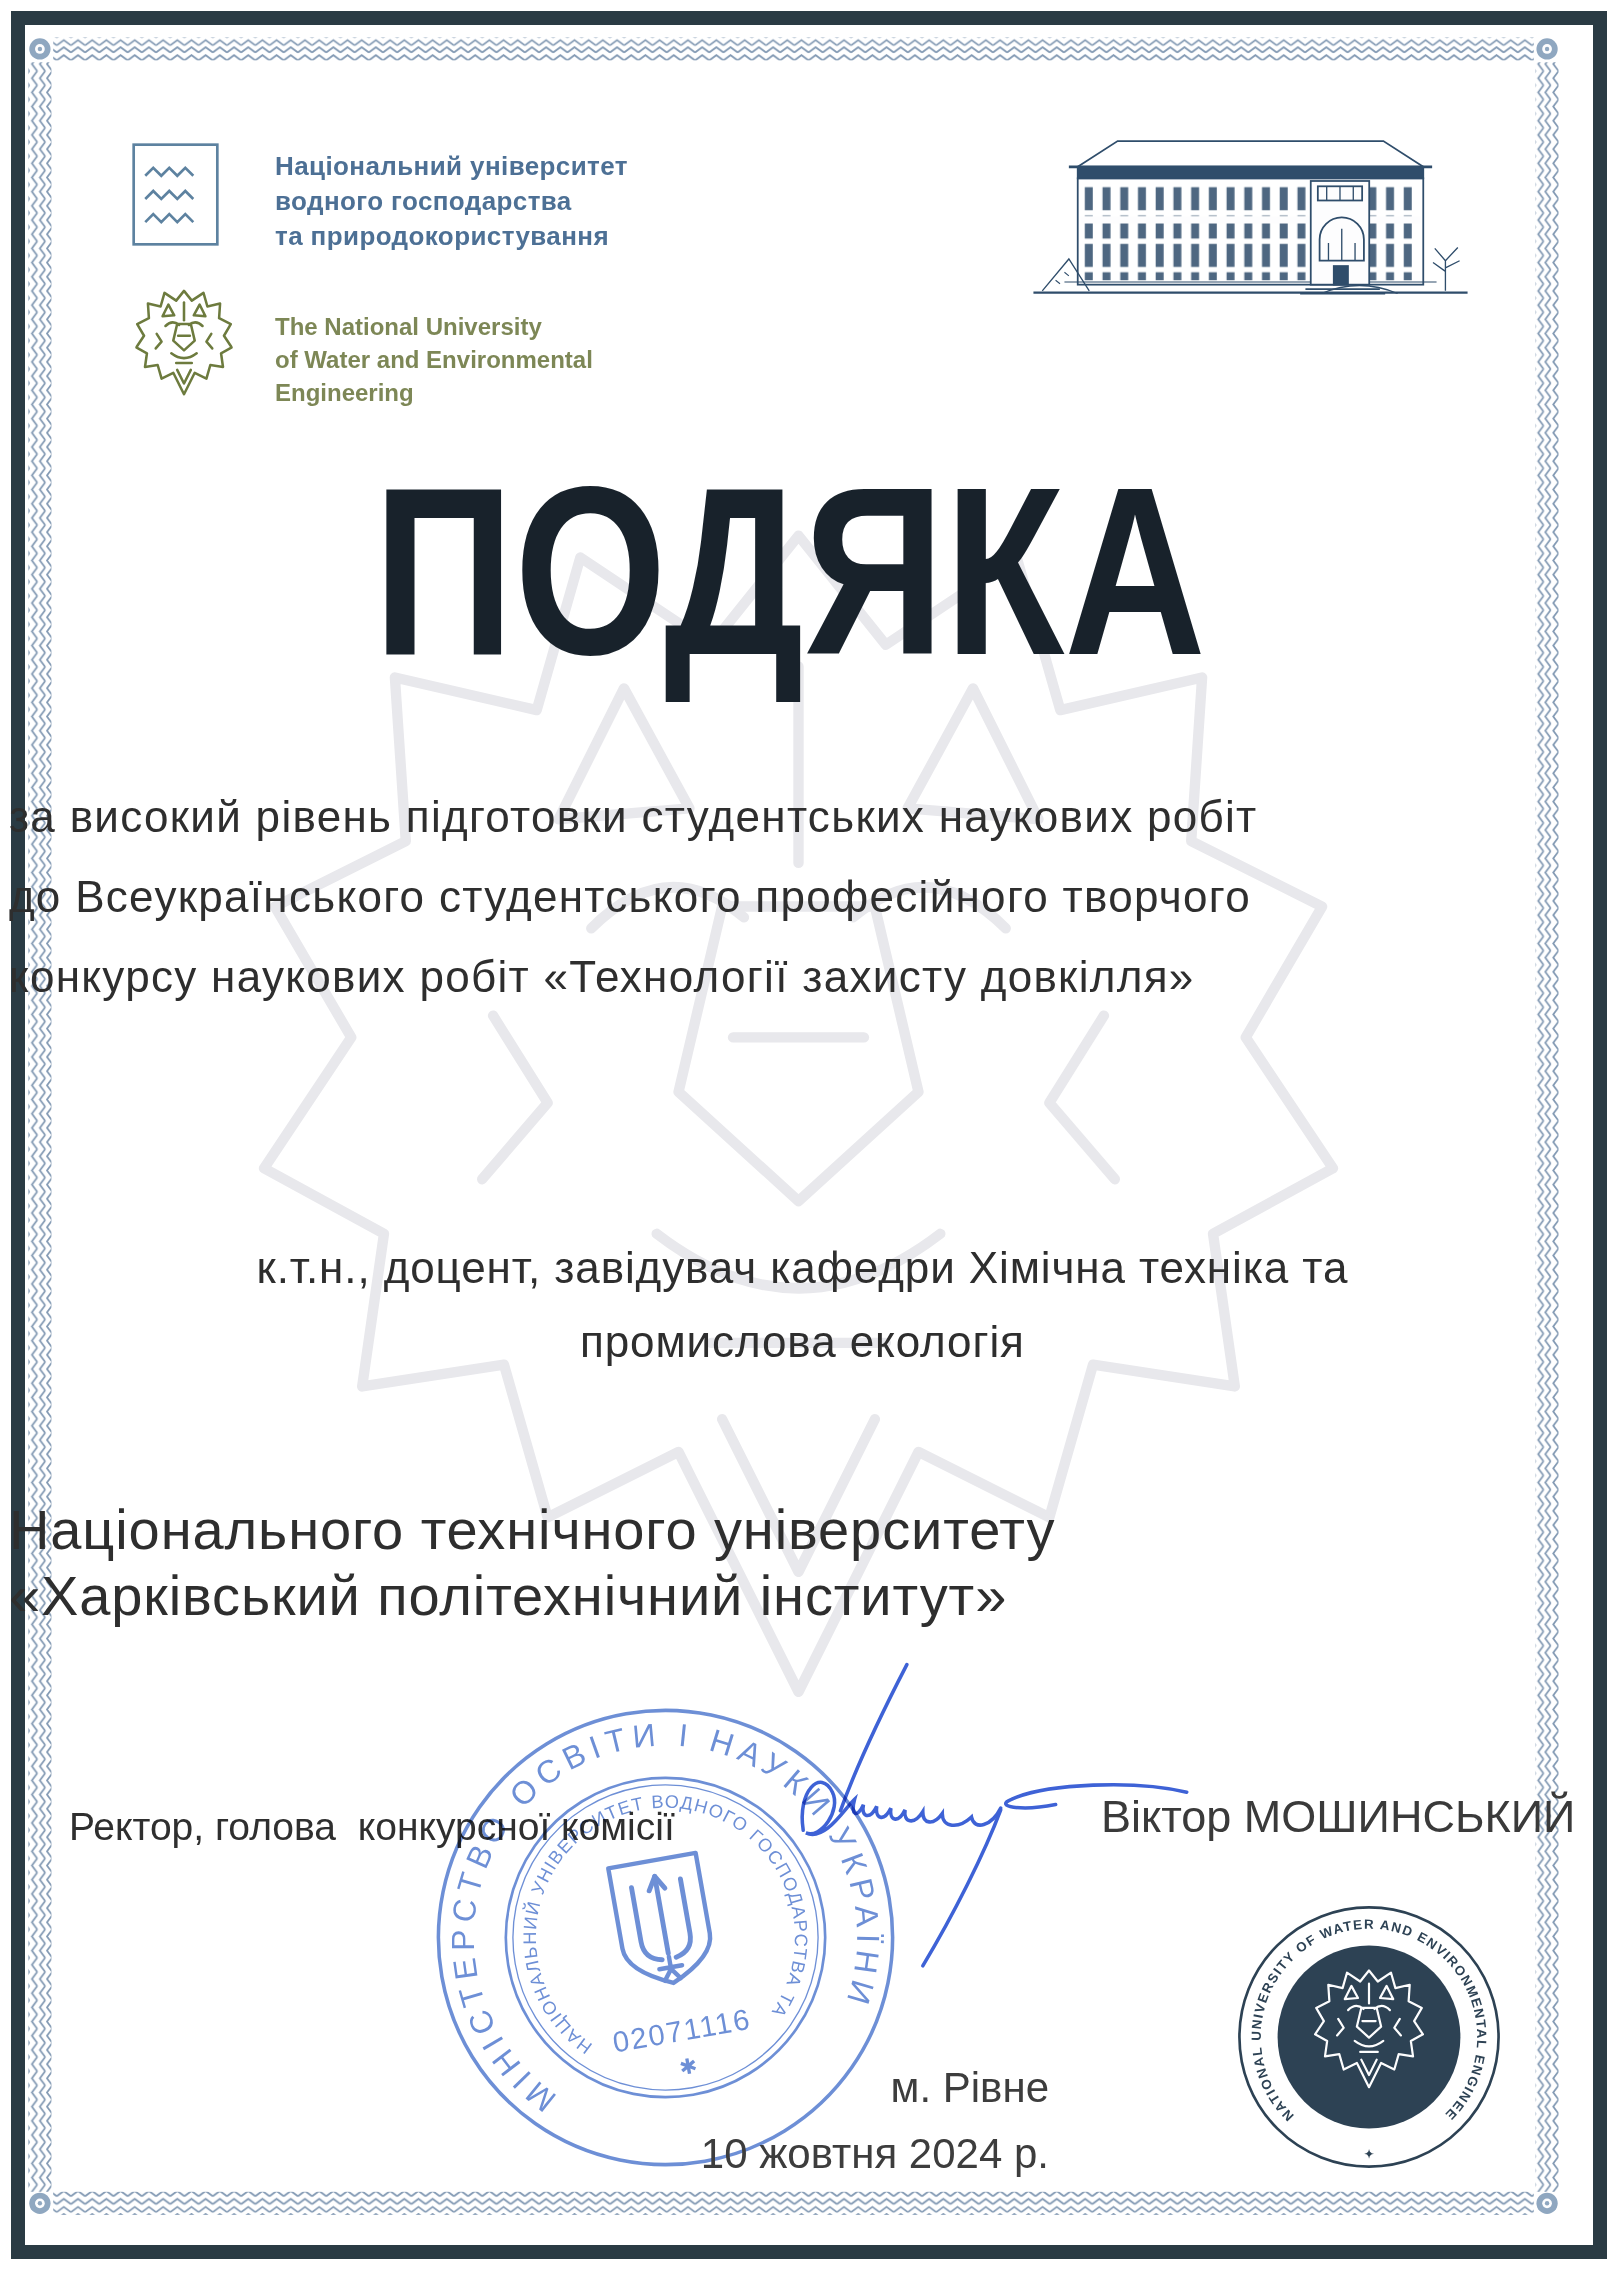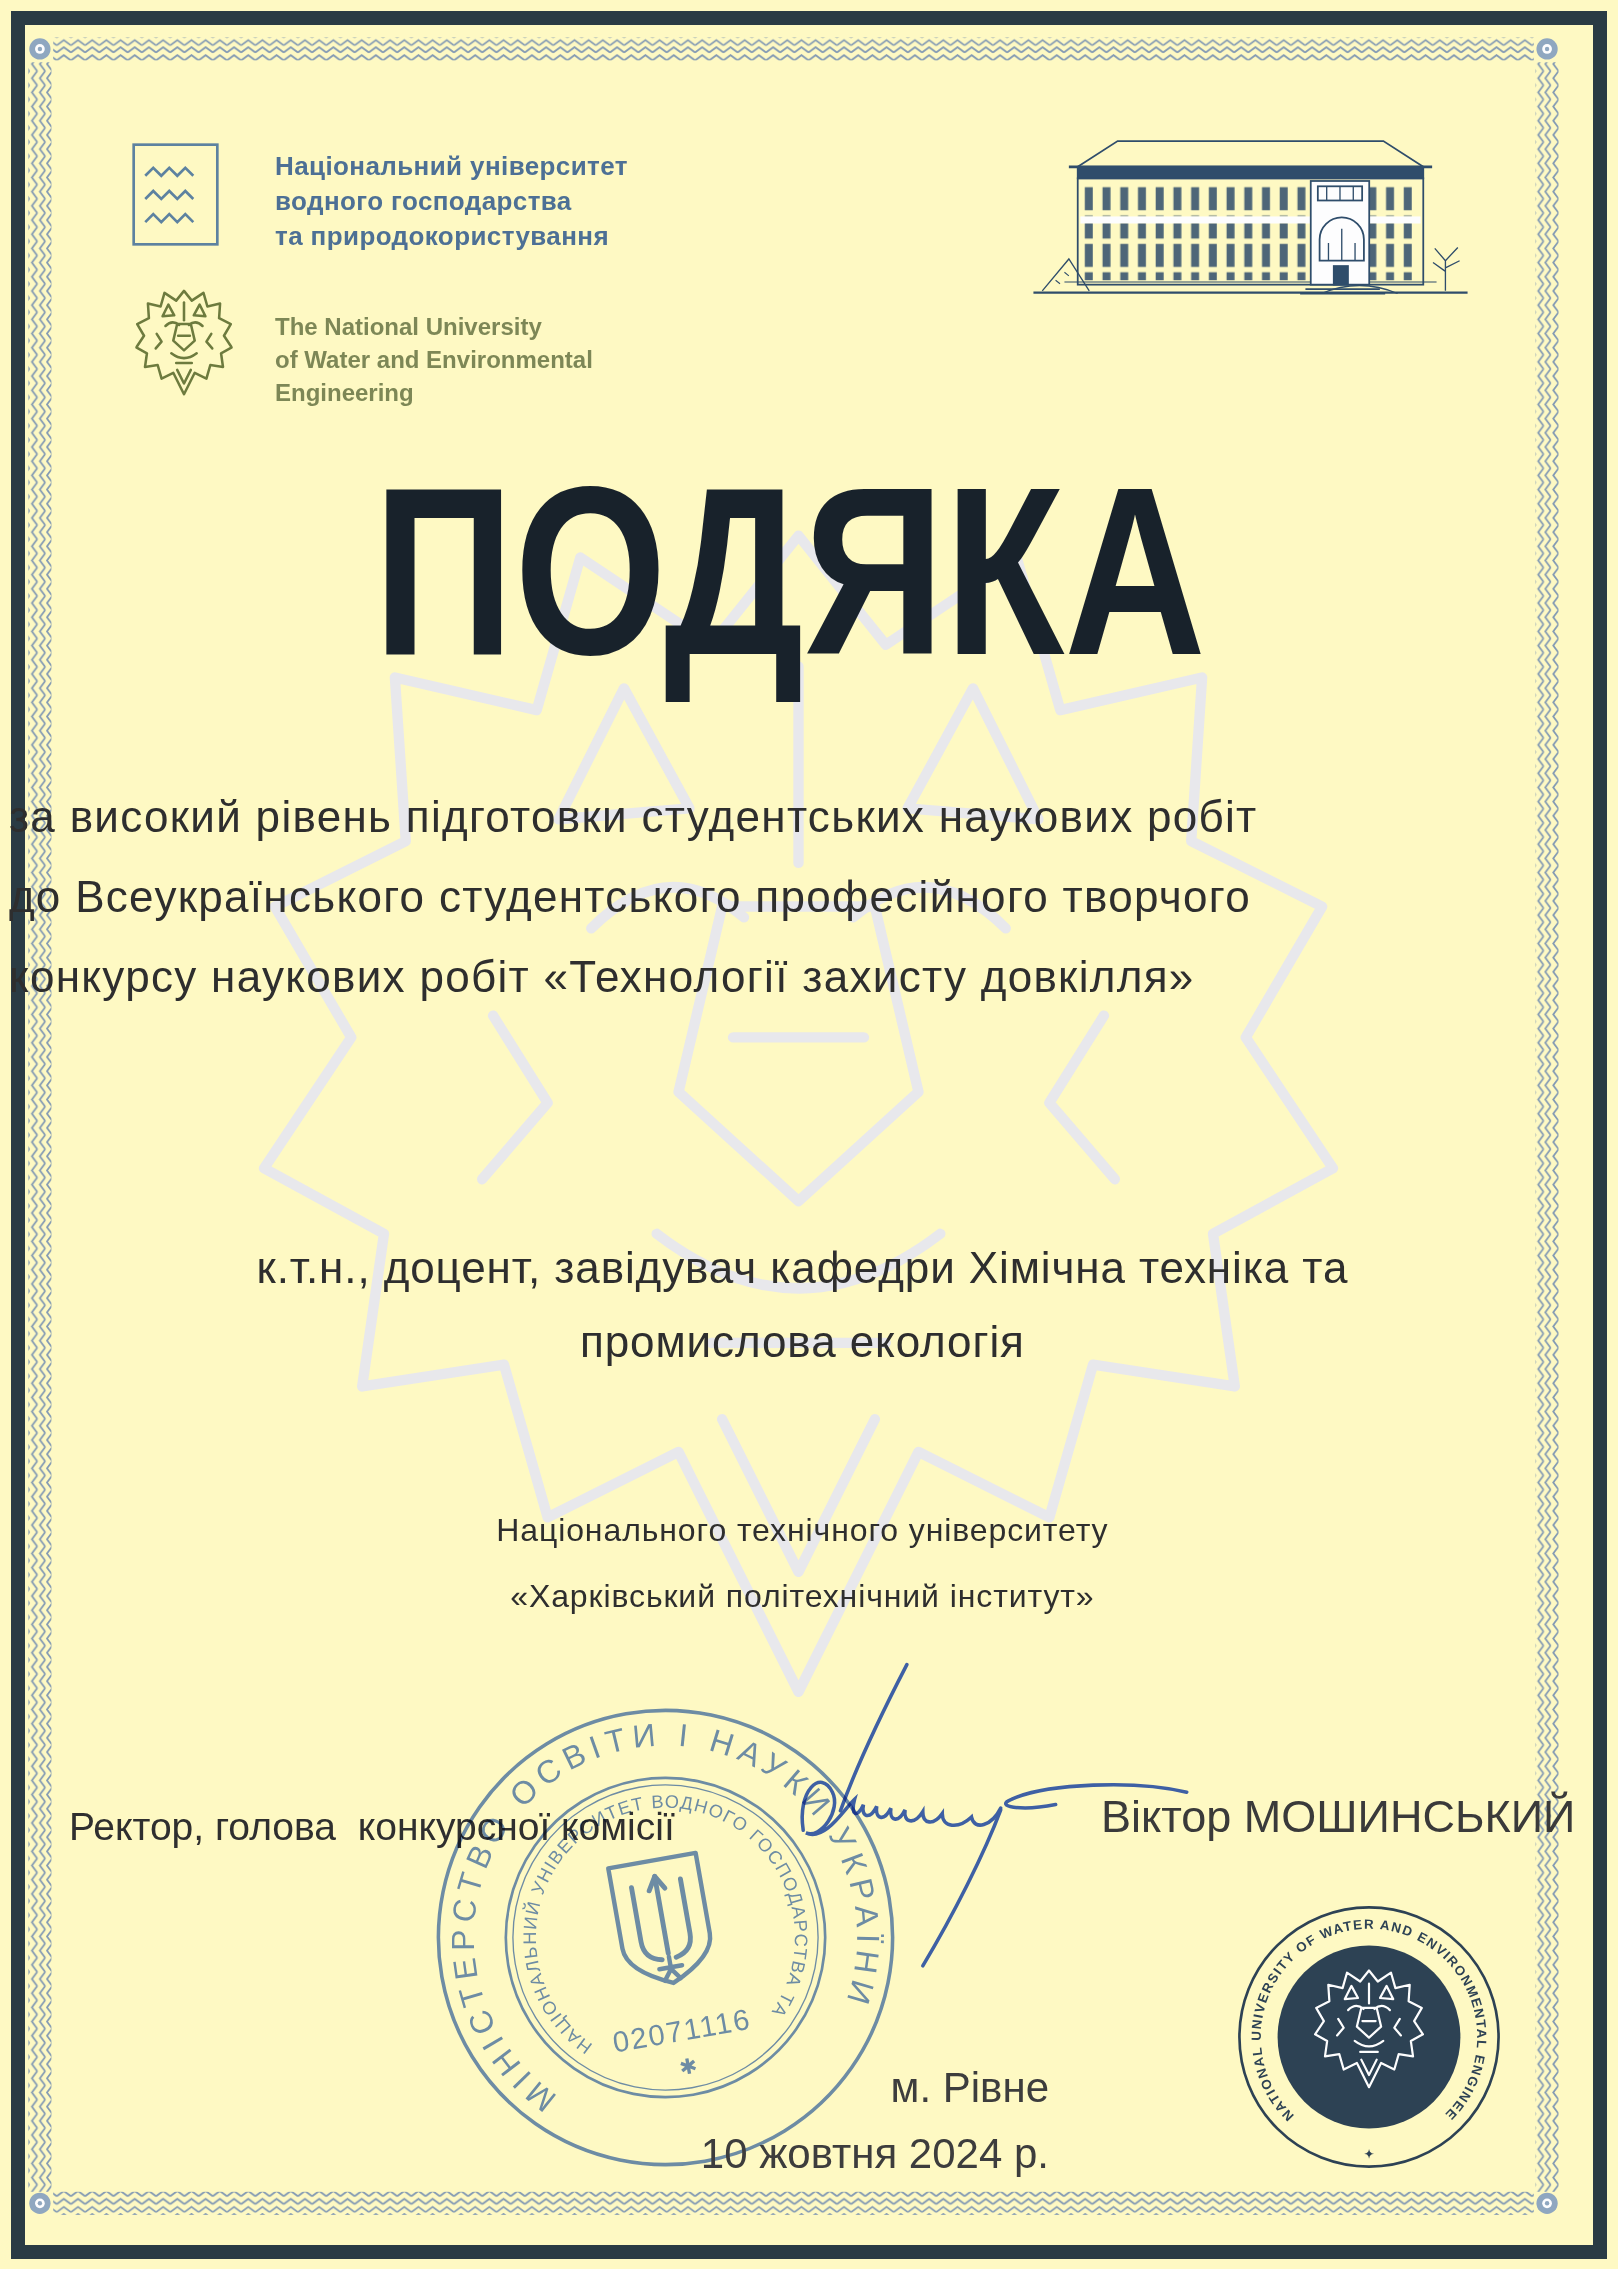--- a/index.html
+++ b/index.html
@@ -1,16 +1,16 @@
 <!DOCTYPE html>
 <html style="font-size:14px"><head>
 <meta charset="utf-8">
 <style>
   html,body{margin:0;padding:0;background:#e8e9eb;}
-  .page{position:relative;width:1618px;height:2270px;background:#fef9c3;overflow:hidden;
+  .page{position:relative;width:1618px;height:2270px;background:#ffffff;overflow:hidden;
         font-family:"Liberation Sans",sans-serif;color:#303030;}
   
   .outer-frame{position:absolute;left:10.6px;top:10.6px;right:10.6px;bottom:10.6px;
         border:14px solid #2a3b44;pointer-events:none;}
   .gborder{position:absolute;left:0;top:0;width:1618px;height:2270px;}
   
   .watermark{position:absolute;left:253px;top:492px;width:1091px;height:1309px;}
   .watermark use{stroke:#e8e8ec;stroke-width:0.95;}
   
   .waves-logo{position:absolute;left:131px;top:142px;width:89px;height:105px;}
@@ -25,22 +25,22 @@
   
   .title{position:absolute;left:-19.5px;width:1618px;top:443px;text-align:center;
         font-size:239px;line-height:257px;font-weight:800;color:#18222b;white-space:nowrap;}
   .title span{display:inline-block;transform:scaleX(.82);}
   .cite{position:absolute;left:8.9px;width:1587px;top:777px;
         font-size:44px;line-height:80px;color:#2e2e2e;letter-spacing:1.3px;}
   .name{position:absolute;left:8.9px;width:1587px;top:1107px;text-align:center;
         font-size:67px;line-height:82px;font-weight:700;color:#1d1d1d;letter-spacing:2.7px;white-space:nowrap;}
   .position{position:absolute;left:8.9px;width:1587px;top:1231px;text-align:center;
         font-size:44px;line-height:74px;color:#2e2e2e;letter-spacing:0.9px;}
-  .institution{position:absolute;left:8.9px;width:1587px;top:1497px;text-align:center;
-        font-size:32px;line-height:66px;color:#2e2e2e;letter-spacing:0.9px;}
+  .institution{position:absolute;left:8.9px;width:1587px;top:1497px;
+        font-size:56px;line-height:66px;color:#2e2e2e;letter-spacing:0.9px;}
   
   .rector{position:absolute;left:69px;top:1805px;font-size:39px;color:#2f2f2f;white-space:pre;}
   .signer{position:absolute;left:1101px;top:1791px;font-size:45px;color:#3a3a3a;white-space:nowrap;}
   .place-date{position:absolute;left:428px;width:621px;top:2055px;text-align:right;
         font-size:42px;line-height:66px;color:#3d3d3d;}
   .stamp{position:absolute;left:426px;top:1698px;width:479px;height:479px;
         mix-blend-mode:multiply;opacity:.82;}
   .stamp text{fill:#4d76cd;font-family:"Liberation Sans",sans-serif;}
   .stamp .ring{stroke:#4d76cd;fill:none;}
   .stamp .emblem{stroke:#4d76cd;fill:none;stroke-linecap:round;stroke-linejoin:round;}

